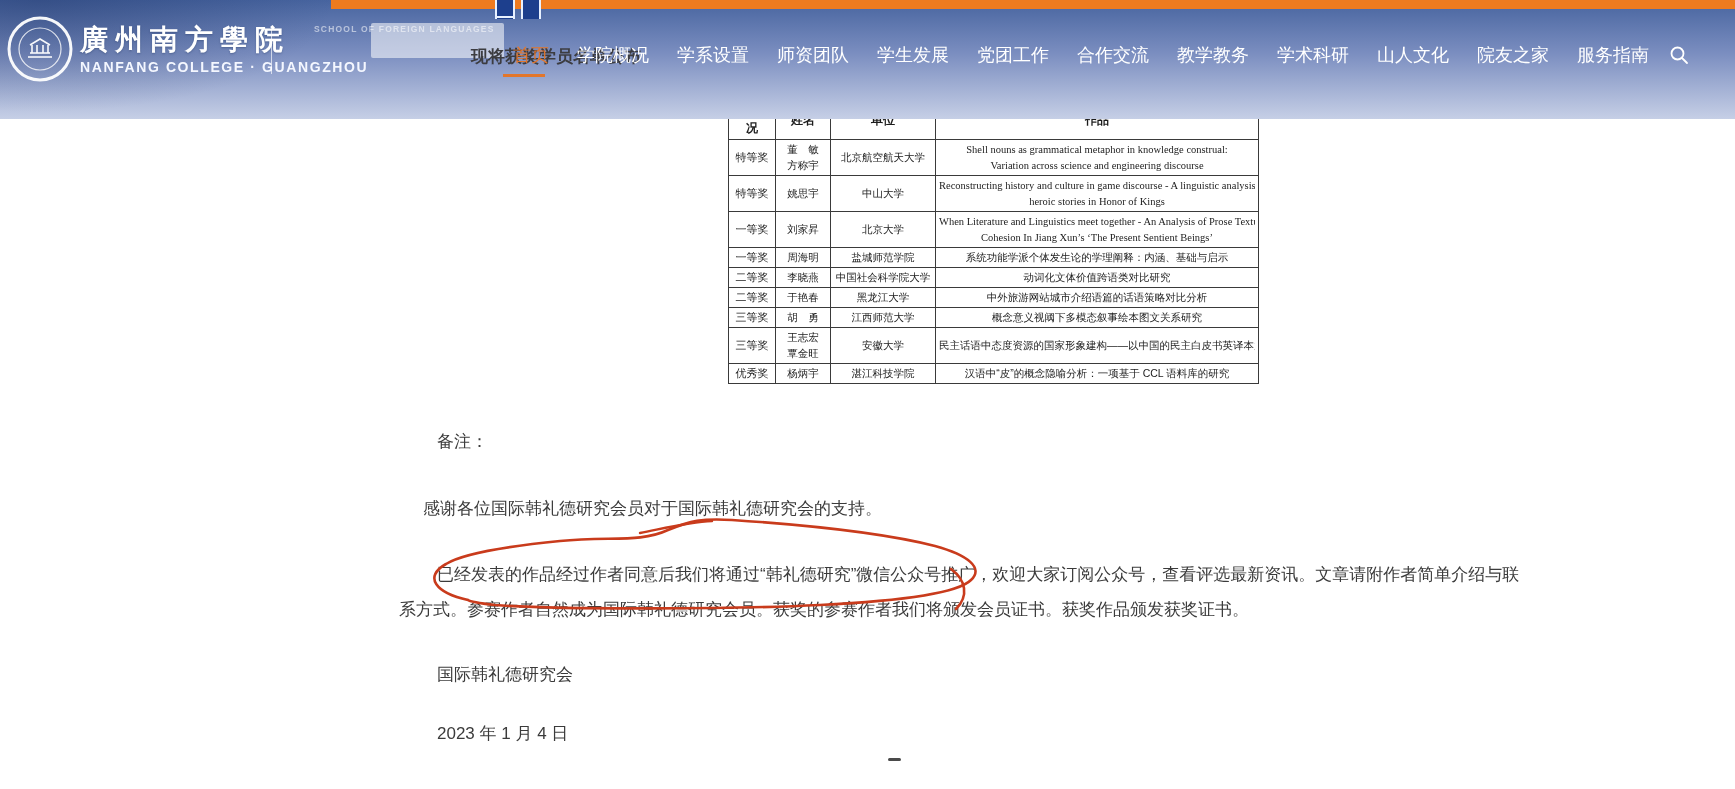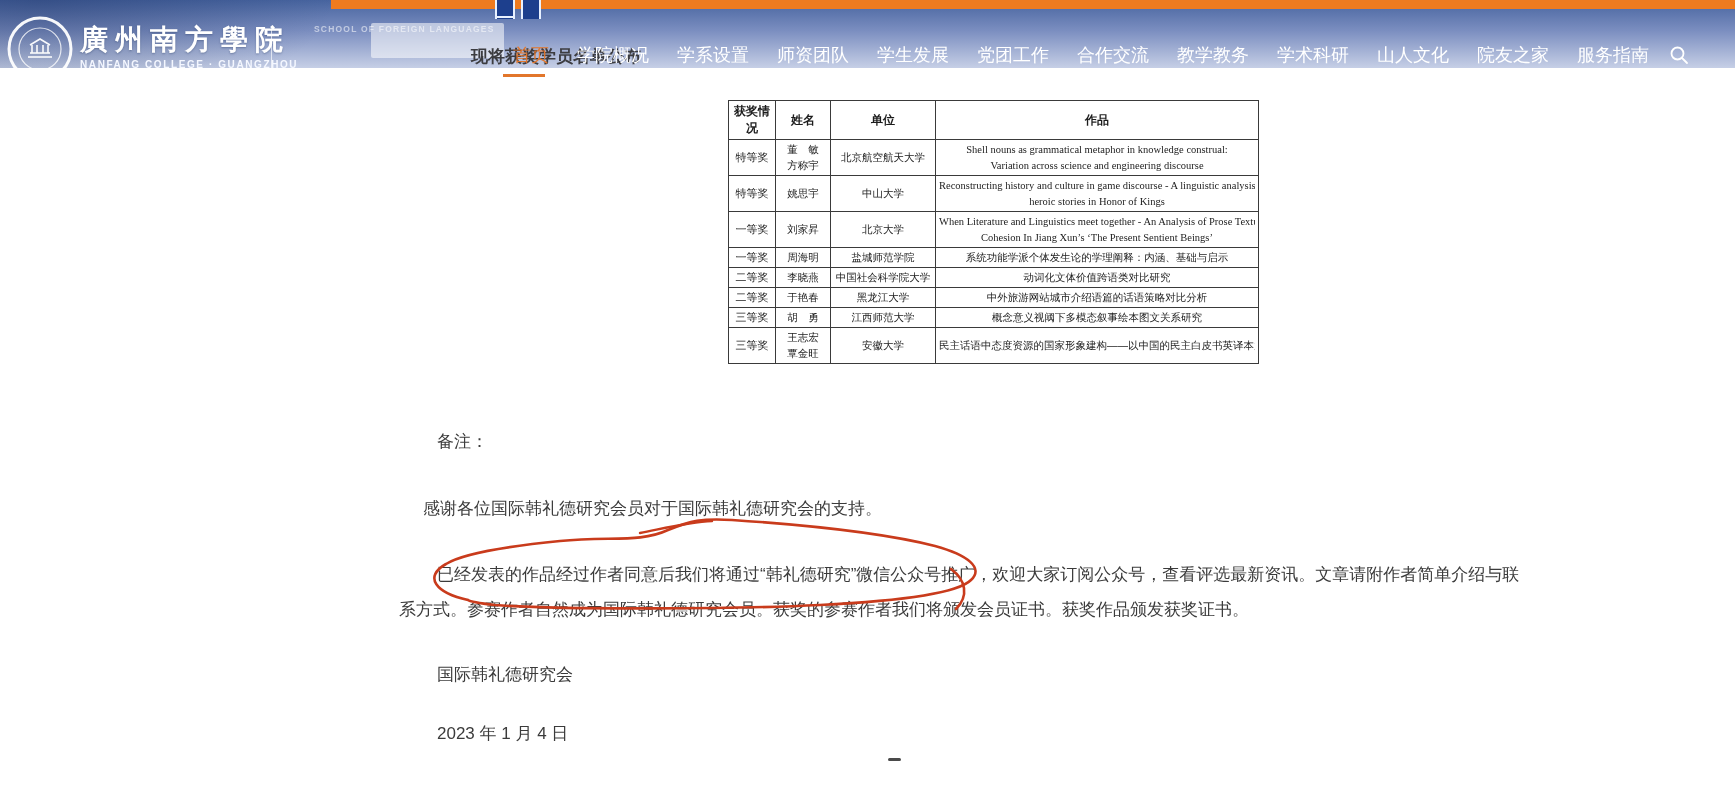--- a/index.html
+++ b/index.html
@@ -4,37 +4,37 @@
 <style>
   html,body{margin:0;padding:0;}
   body{
     width:1735px;height:789px;position:relative;overflow:hidden;
     background:#ffffff;
     font-family:"Liberation Sans","DejaVu Sans",sans-serif;
     -webkit-font-smoothing:antialiased;
   }
   
   .site-header{
-    position:absolute;left:0;top:0;width:1735px;height:68px;
+    position:absolute;left:0;top:0;width:1735px;height:119px;
     background:linear-gradient(180deg,#47649f 0%,#7b8ec0 45%,#c6cfe6 100%);
     z-index:5;
   }
   .site-header::before{
     content:"";position:absolute;inset:0;
     background:radial-gradient(420px 160px at 40px 0px,rgba(20,40,90,.35),rgba(20,40,90,0) 70%);
     pointer-events:none;
   }
   .topbar-orange{position:absolute;left:331px;top:0;width:1404px;height:9px;background:#ee7b1f;}
   .white-box-artifact{position:absolute;left:371px;top:23px;width:133px;height:35px;background:rgba(255,255,255,.55);border-radius:2px;}
   .blue-frag{position:absolute;left:492px;top:0;width:72px;height:19px;overflow:hidden;}
   .blue-frag span{display:inline-block;width:16px;height:26px;margin:-9px 3px 0 3px;background:#1d3f8d;border:2px solid #e8f1ff;border-radius:2px;}
   .logo-wrap{position:absolute;left:6px;top:15px;width:68px;height:68px;}
   .college-block{position:absolute;left:80px;top:25px;color:#fff;}
   .college-zh{font-family:"DejaVu Serif","Liberation Serif",serif;font-size:28px;font-weight:bold;letter-spacing:7px;line-height:30px;text-shadow:0 1px 2px rgba(30,50,90,.35);}
-  .college-en{font-size:10px;font-weight:bold;letter-spacing:1.6px;margin-top:4px;color:#f4f7ff;}
+  .college-en{font-size:14px;font-weight:bold;letter-spacing:1.6px;margin-top:4px;color:#f4f7ff;}
   .logo-divider{position:absolute;left:271px;top:29px;width:1px;height:45px;background:rgba(255,255,255,.65);}
   .school-block{position:absolute;left:286px;top:22px;color:#fff;}
   .school-zh{font-family:"DejaVu Serif","Liberation Serif",serif;font-size:31px;font-weight:bold;font-style:italic;letter-spacing:4px;line-height:36px;text-shadow:0 1px 2px rgba(30,50,90,.3);}
   .school-en{font-size:8.5px;font-weight:bold;letter-spacing:1.2px;margin-top:2px;color:rgba(255,255,255,.55);margin-left:28px;}
   .bleed-text{
     position:absolute;left:471px;top:45px;z-index:1;
     font-size:17px;color:#3c3c40;letter-spacing:0;white-space:nowrap;font-weight:bold;
   }
   .main-nav{position:absolute;left:505px;top:44px;display:flex;align-items:center;gap:20px;z-index:2;}
   .nav-item{font-size:18px;color:#ffffff;white-space:nowrap;cursor:pointer;line-height:22px;margin-left:8px;}
@@ -237,20 +237,32 @@
           <span class="cell-line zh">王志宏</span>
           <span class="cell-line zh">覃金旺</span>
         </td>
         <td>
           <span class="cell-line zh">安徽大学</span>
         </td>
         <td>
           <span class="cell-line zh">民主话语中态度资源的国家形象建构——以中国的民主白皮书英译本为例</span>
         </td>
       </tr>
+      <tr>
+        <td>优秀奖</td>
+        <td>
+          <span class="cell-line zh">杨炳宇</span>
+        </td>
+        <td>
+          <span class="cell-line zh">湛江科技学院</span>
+        </td>
+        <td>
+          <span class="cell-line zh">汉语中“皮”的概念隐喻分析：一项基于 CCL 语料库的研究</span>
+        </td>
+      </tr>
     </tbody>
 </table>
 
 <div class="doc-text note-label">备注：</div>
 <div class="doc-text thanks-line">感谢各位国际韩礼德研究会员对于国际韩礼德研究会的支持。</div>
 <div class="doc-text para-line1">已经发表的作品经过作者同意后我们将通过“韩礼德研究”微信公众号推广，欢迎大家订阅公众号，查看评选最新资讯。文章请附作者简单介绍与联</div>
 <div class="doc-text para-line2">系方式。参赛作者自然成为国际韩礼德研究会员。获奖的参赛作者我们将颁发会员证书。获奖作品颁发获奖证书。</div>
 <div class="doc-text signature-line">国际韩礼德研究会</div>
 <div class="doc-text date-line">2023 年 1 月 4 日</div>
 <div class="bottom-artifact"></div>

